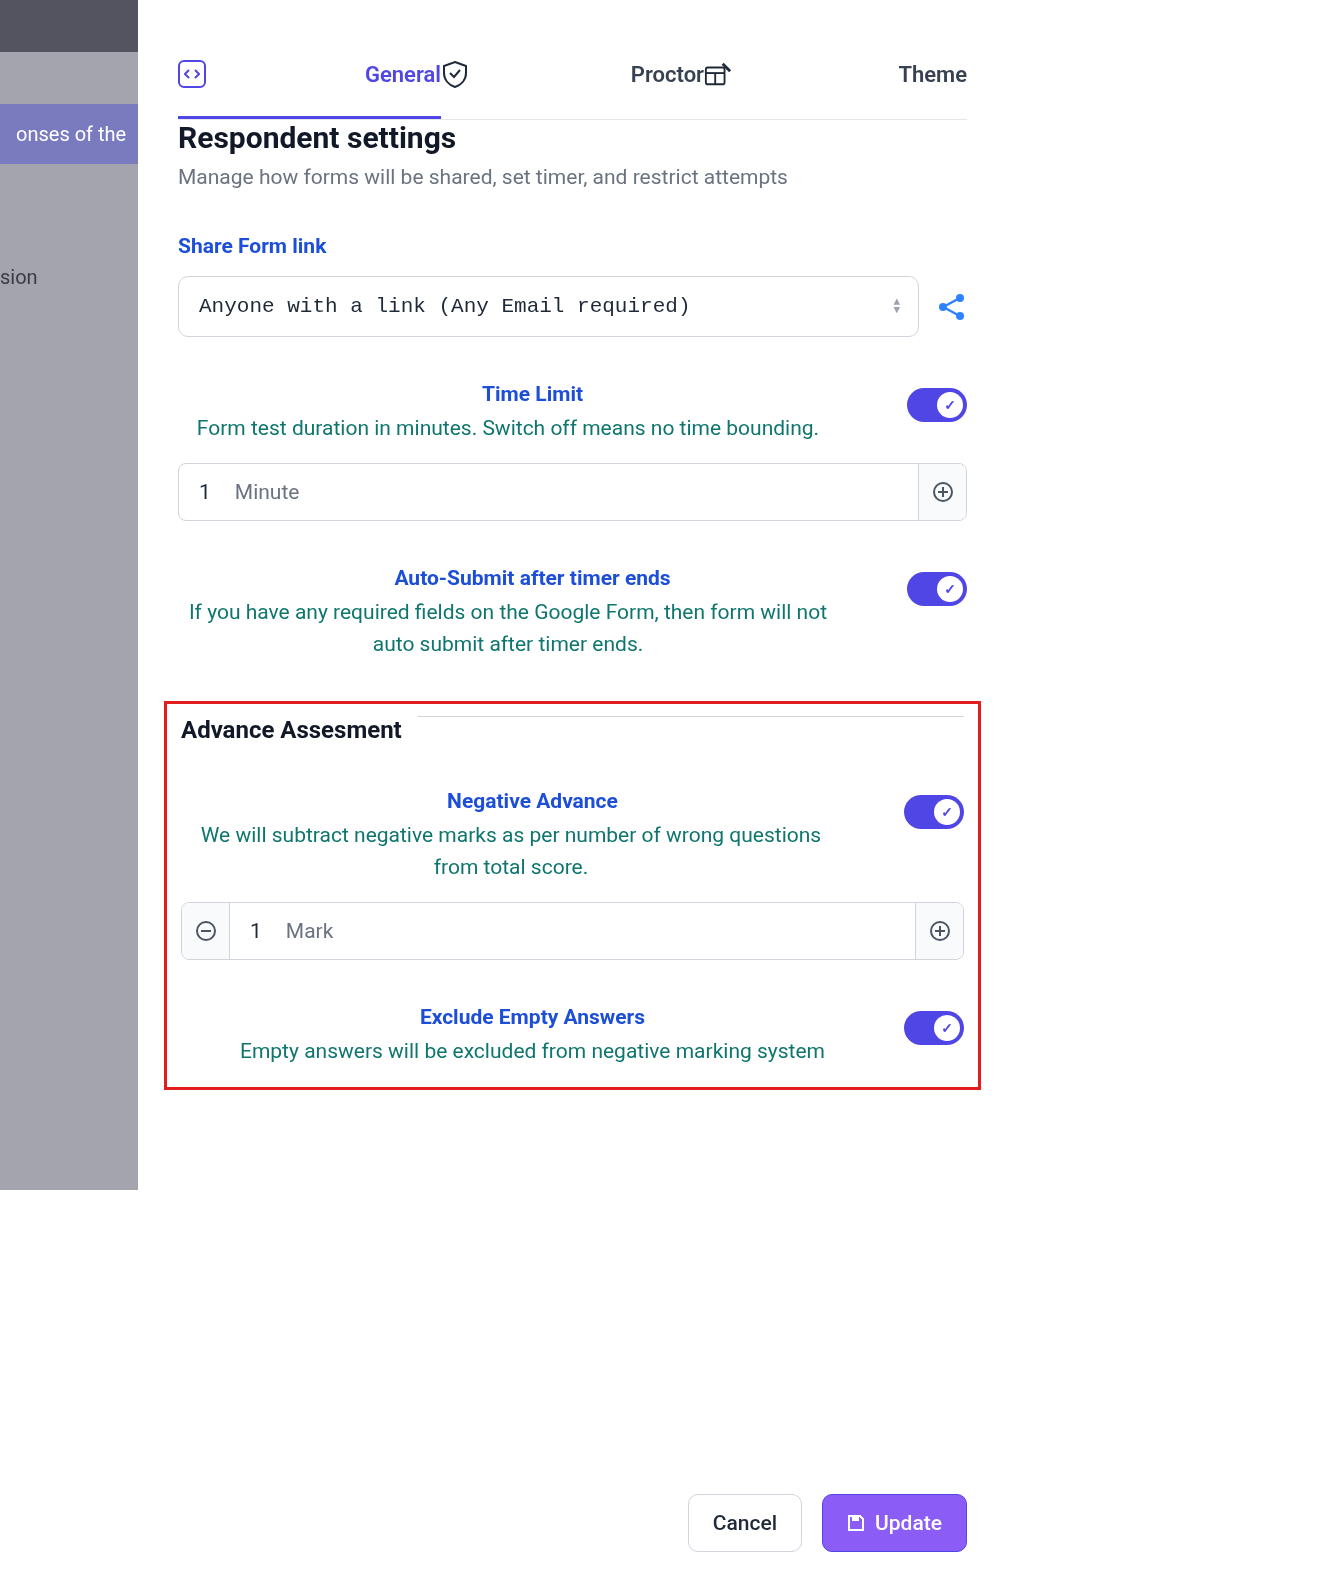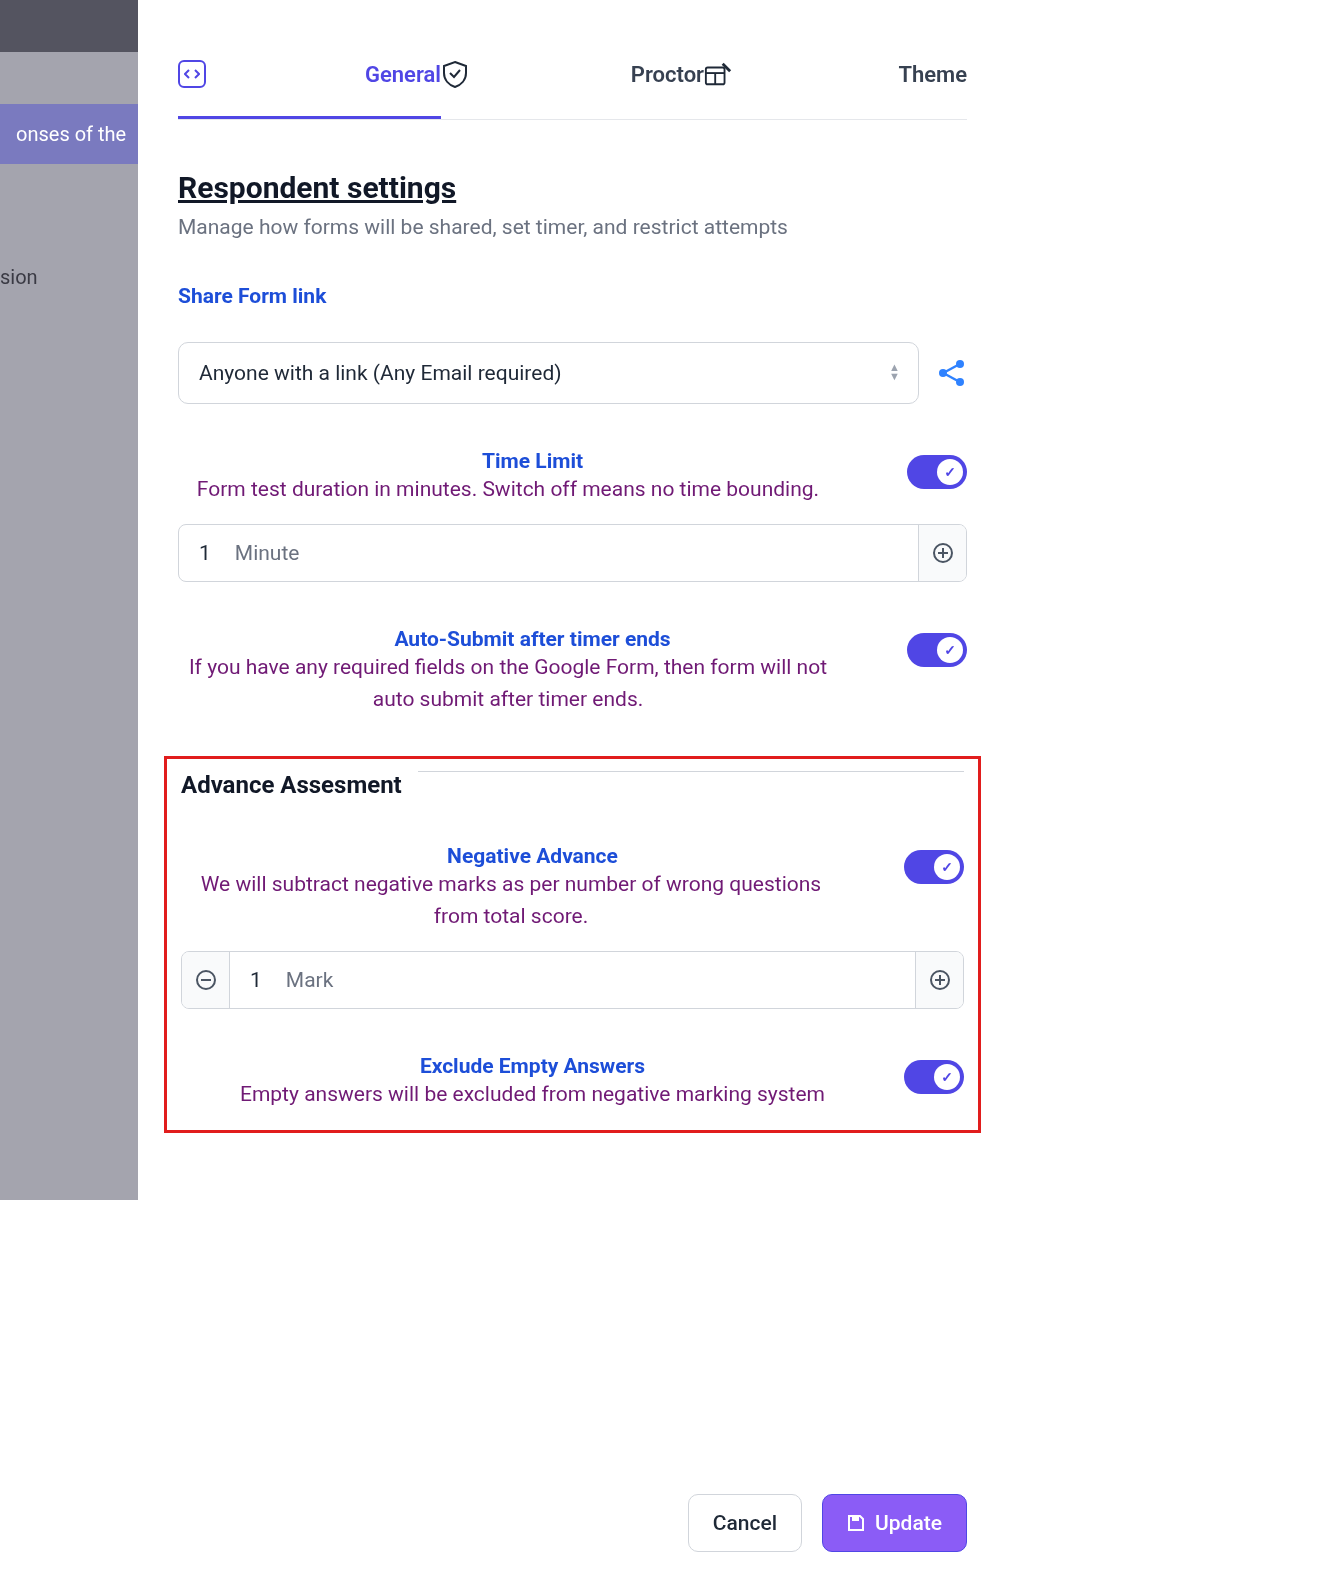--- a/index.html
+++ b/index.html
@@ -81,47 +81,46 @@
       display: flex; align-items: center; justify-content: center;
     }
     .tab.active .icon-box {
       border: 2px solid #5046e5;
       border-radius: 6px;
       color: #5046e5;
     }
     .section-title {
       font-size: 30px;
       font-weight: 700;
-      margin-top: 50px;
       color: #111827;
-      text-decoration: underline;
     }
     .section-subtitle {
       font-size: 21px;
       color: #6b7280;
       margin-top: 10px;
     }
     .field-block { margin-top: 45px; }
     .field-label {
       font-size: 21px;
       font-weight: 700;
       color: #1d4ed8;
     }
     .field-desc {
       font-size: 21px;
-      color: #701a75;
-      margin-top: 0;
+      color: #0f766e;
+      margin-top: 6px;
       line-height: 1.55;
       max-width: 660px;
     }
     .select-row {
       display: flex;
       align-items: center;
       gap: 18px;
-      margin-top: 34px;
+      margin-top: 18px;
+      font-family: Liberation Mono, monospace;
     }
     .select-box {
       flex: 1;
       border: 1px solid #d1d5db;
       border-radius: 10px;
       padding: 18px 20px;
       font-size: 21px;
       color: #1f2937;
       position: relative;
       cursor: pointer;

